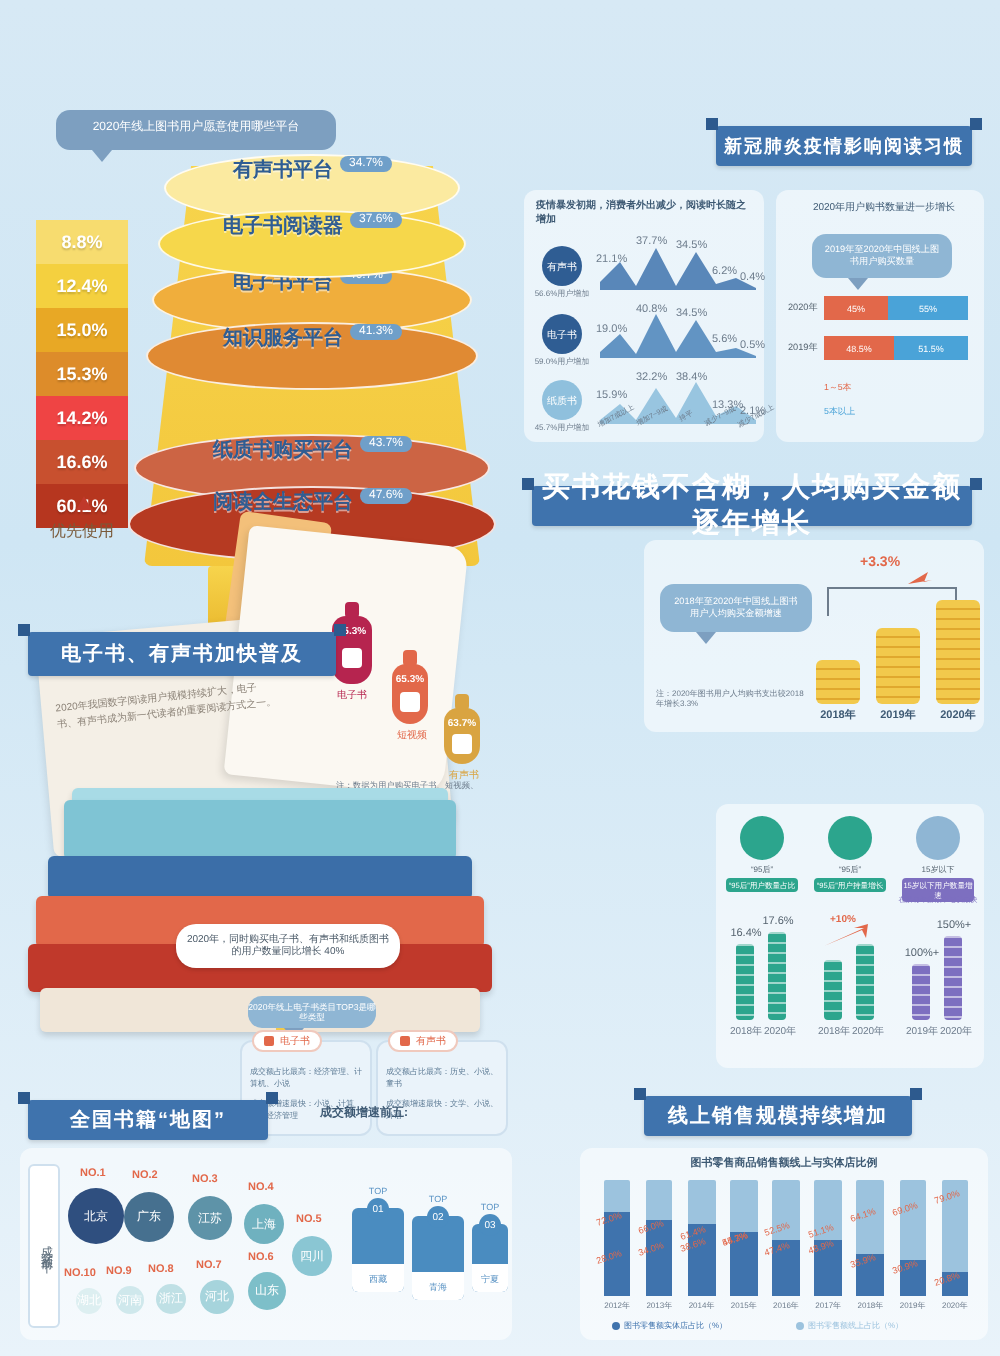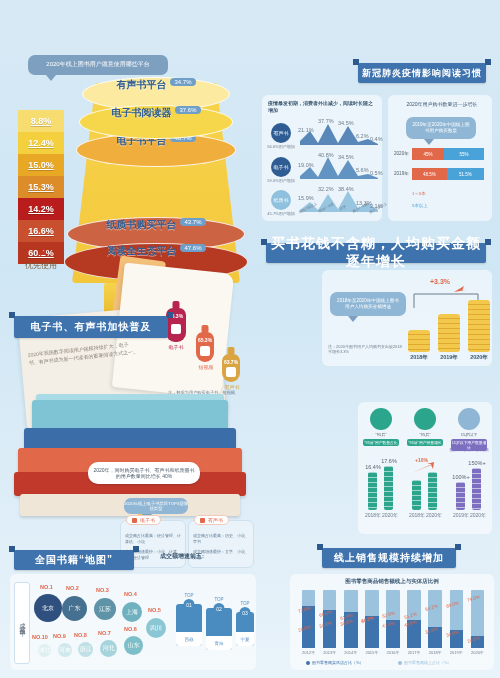--- a/index.html
+++ b/index.html
@@ -30,21 +30,21 @@
   }
   .bubble:after{
     content:"";position:absolute;bottom:-6px;left:18px;border-width:6px 5px 0 5px;
     border-style:solid;border-color:#7d9fc0 transparent transparent transparent;
   }
 
   
   #funnel{position:absolute;left:0;top:55px;width:250px;height:230px;}
   .legend-col{position:absolute;left:18px;top:55px;width:46px;}
   .legend-cell{height:22px;display:flex;align-items:center;justify-content:center;
-    color:#fff;font-size:9px;font-weight:bold;text-shadow:0 1px 1px rgba(0,0,0,.18);text-decoration:underline;}
+    color:#fff;font-size:9px;font-weight:bold;text-shadow:0 1px 1px rgba(0,0,0,.18);}
   .legend-caption{position:absolute;left:8px;top:205px;width:66px;text-align:center;
     font-size:8px;color:#7a5a3a;}
   .arrow-up{position:absolute;left:38px;top:193px;width:0;height:0;
     border-left:4px solid transparent;border-right:4px solid transparent;
     border-bottom:7px solid #c0392b;}
   .fun-wrap{position:absolute;left:72px;top:28px;width:168px;height:200px;}
   .fun-body{position:absolute;inset:0;
     background:linear-gradient(180deg,#f7d44c,#f3c73c);
     clip-path:polygon(14% 0,86% 0,100% 100%,0 100%);border-radius:4px;}
   .layer{position:absolute;left:0;right:0;height:34px;border-radius:50%/50%;
@@ -138,41 +138,45 @@
 
     <div class="bubble" style="left:28px;top:0;width:140px;height:20px;font-size:6px;">
       <span>2020年线上图书用户愿意使用哪些平台</span>
     </div>
 
     <div class="legend-col">
       <div class="legend-cell" style="background:#f7dc6f">8.8%</div>
       <div class="legend-cell" style="background:#f4d03f">12.4%</div>
       <div class="legend-cell" style="background:#e8a825">15.0%</div>
       <div class="legend-cell" style="background:#dd8c2a">15.3%</div>
-      <div class="legend-cell" style="background:#b91c1c">14.2%</div>
+      <div class="legend-cell" style="background:#ef4444">14.2%</div>
       <div class="legend-cell" style="background:#c8502f">16.6%</div>
       <div class="legend-cell" style="background:#b6361f">60.1%</div>
     </div>
     <div class="arrow-up"></div>
     <div class="legend-caption">优先使用</div>
 
     <div class="fun-wrap">
       <div class="fun-body"></div>
 
       <div class="layer" style="top:-6px;left:10px;right:10px;background:#fbeaa0;">
         <span class="lbl">有声书平台</span>
         <span class="pill">34.7%</span>
       </div>
       <div class="layer" style="top:50px;left:4px;right:4px;background:#f0ae3c;">
         <span class="lbl">电子书平台</span>
         <span class="pill">40.7%</span>
       </div>
       <div class="layer" style="top:22px;left:7px;right:7px;background:#f6d74b;">
         <span class="lbl">电子书阅读器</span>
         <span class="pill">37.6%</span>
+      </div>
+      <div class="layer" style="top:78px;left:1px;right:1px;background:#e08a33;">
+        <span class="lbl">知识服务平台</span>
+        <span class="pill">41.3%</span>
       </div>
       <div class="layer" style="top:134px;left:-5px;right:-5px;background:#cc6444;">
         <span class="lbl">纸质书购买平台</span>
         <span class="pill">43.7%</span>
       </div>
       <div class="layer" style="top:160px;left:-8px;right:-8px;height:38px;background:#b63a22;">
         <span class="lbl">阅读全生态平台</span>
         <span class="pill">47.6%</span>
       </div>
     </div>

